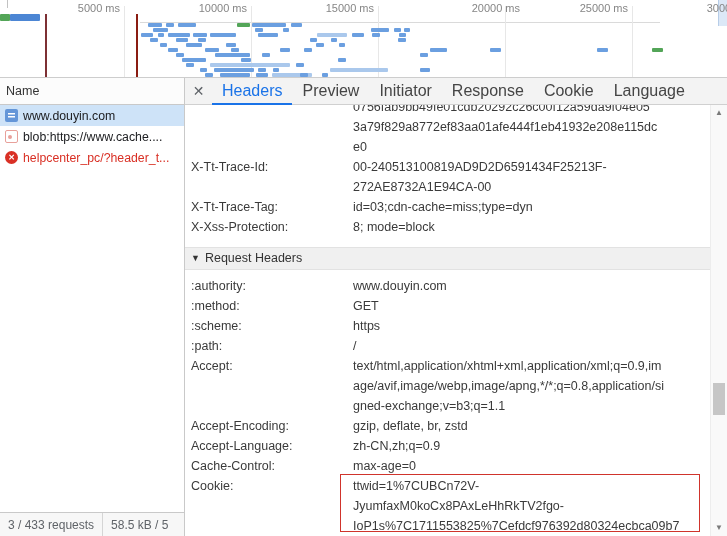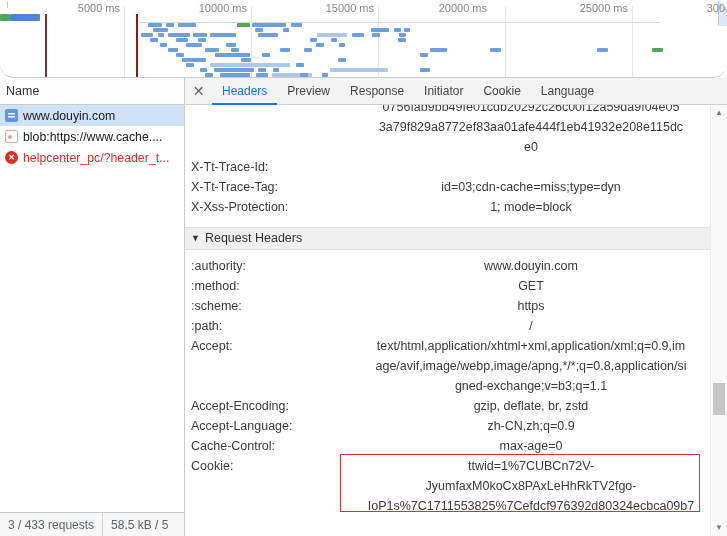--- a/index.html
+++ b/index.html
@@ -5,21 +5,21 @@
   * { box-sizing: border-box; margin: 0; padding: 0; }
   html,body { width:727px; height:536px; overflow:hidden; }
   body {
     font-family: "Liberation Sans", sans-serif;
     background:#fff; color:#303030; position:relative;
   }
 
   
   .overview {
     position:absolute; left:0; top:0; width:727px; height:78px;
-    background:#fff; border-bottom:1px solid #cdcdcd; overflow:hidden;border-radius:14px;
+    background:#fff; border-bottom:1px solid #cdcdcd; overflow:hidden;
   }
   .gridline { position:absolute; top:6px; bottom:0; width:1px; background:#e7e7e7; }
   .ruler-label {
     position:absolute; top:2px; font-size:11px; color:#868686;
     transform:translateX(-100%); white-space:nowrap;
   }
   .hline { position:absolute; left:140px; top:22px; width:520px; height:1px; background:#dadada; }
   .tickmark { position:absolute; left:7px; top:0; width:1px; height:8px; background:#c2c2c2; }
   .event-line { position:absolute; top:14px; height:63px; width:2px; }
   .wf-bar { position:absolute; height:4px; border-radius:1px; background:#6b9fe0; }
@@ -79,32 +79,32 @@
   .details { flex:1; display:flex; flex-direction:column; position:relative; background:#fff; overflow:hidden; }
   .tabbar {
     height:27px; flex:none; background:#f3f3f3; border-bottom:1px solid #d0d0d0;
     display:flex; align-items:stretch;
   }
   .close-btn {
     width:27px; flex:none; display:flex; align-items:center; justify-content:center;
     color:#5f6368; font-size:14px; cursor:pointer;
   }
   .tab {
-    padding:8px 10px; display:flex; align-items:center; font-size:12px; color:#454545;
+    padding:8px 10px; display:flex; align-items:center; font-size:16px; color:#454545;
     cursor:pointer; border-bottom:2px solid transparent; margin-bottom:-1px;
   }
   .tab.active { color:#1a73e8; border-bottom-color:#1a73e8; }
 
   .content {
     flex:1; overflow:hidden; position:relative;
     padding:0 18px 0 6px; font-size:12.5px; color:#3a3a3a;
   }
   .hdr-row { display:flex; line-height:20px; }
   .hdr-key { width:162px; flex:none; white-space:nowrap; overflow:hidden; }
-  .hdr-val { flex:1; position:relative; min-width:0;text-align:center; }
+  .hdr-val { flex:1; position:relative; min-width:0; }
   .val-line { white-space:pre; overflow:hidden; }
   #partial-rows { margin-top:-8px; }
   .section-bar {
     margin:10px -18px 6px -6px; height:23px; line-height:21px;
     background:#f0f0f0; border-top:1px solid #e2e2e2; border-bottom:1px solid #e2e2e2;
     padding-left:6px; color:#333; display:flex; align-items:center; cursor:pointer;
   }
   .disclosure { font-size:9px; margin-right:5px; color:#333; }
   .red-box {
     position:absolute; left:-13px; right:9px; top:-2px; bottom:4px;
@@ -134,21 +134,21 @@
   <div class="hline"></div>
   <div class="corner-sliver"></div>
 <div class="gridline" style="left: 124px;"></div>
     <div class="gridline" style="left: 251px;"></div>
     <div class="gridline" style="left: 378px;"></div>
     <div class="gridline" style="left: 505px;"></div>
     <div class="gridline" style="left: 632px;"></div>
     <div class="ruler-label" style="left: 120px;">5000 ms</div>
     <div class="ruler-label" style="left: 247px;">10000 ms</div>
     <div class="ruler-label" style="left: 374px;">15000 ms</div>
-    <div class="ruler-label" style="left: 487px;">20000 ms</div>
+    <div class="ruler-label" style="left: 520px;">20000 ms</div>
     <div class="ruler-label" style="left: 628px;">25000 ms</div>
     <div class="ruler-label" style="left: 755px;">30000 ms</div>
     <div class="event-line" style="left: 45px; background: rgb(125, 48, 52);"></div>
     <div class="event-line" style="left: 136px; background: rgb(138, 28, 18);"></div>
     <div class="wf-bar g" style="left: 0px; top: 14px; width: 10px; height: 7px;"></div>
     <div class="wf-bar b2" style="left: 10px; top: 14px; width: 30px; height: 7px;"></div>
     <div class="wf-bar" style="left: 148px; top: 23px; width: 14px;"></div>
     <div class="wf-bar" style="left: 166px; top: 23px; width: 8px;"></div>
     <div class="wf-bar" style="left: 178px; top: 23px; width: 18px;"></div>
     <div class="wf-bar g" style="left: 237px; top: 23px; width: 13px;"></div>
@@ -237,51 +237,55 @@
       <div class="status-div"></div>
       <div class="status-seg">58.5 kB / 5</div>
     </div>
   </div>
 
   <div class="details">
     <div class="tabbar" id="tabbar">
       <div class="close-btn">✕</div>
     <div class="tab active">Headers</div>
         <div class="tab">Preview</div>
+        <div class="tab">Initiator</div>
         <div class="tab">Response</div>
-        <div class="tab">Initiator</div>
         <div class="tab">Cookie</div>
         <div class="tab">Language</div>
       </div>
 
     <div class="content">
       <div id="partial-rows">
           <div class="hdr-row">
             <div class="hdr-key"></div>
             <div class="hdr-val">
               <div class="val-line">0756fab9bb49fe01cdb20292c26c00f12a59da9f04e05</div>
               <div class="val-line">3a79f829a8772ef83aa01afe444f1eb41932e208e115dc</div>
               <div class="val-line">e0</div>
             </div>
           </div>
         </div>
       <div id="response-rows">
           <div class="hdr-row">
             <div class="hdr-key">X-Tt-Trace-Id:</div>
+            <div class="hdr-val">
+              <div class="val-line">00-240513100819AD9D2D6591434F25213F-</div>
+              <div class="val-line">272AE8732A1E94CA-00</div>
+            </div>
           </div>
           <div class="hdr-row">
             <div class="hdr-key">X-Tt-Trace-Tag:</div>
             <div class="hdr-val">
               <div class="val-line">id=03;cdn-cache=miss;type=dyn</div>
             </div>
           </div>
           <div class="hdr-row">
             <div class="hdr-key">X-Xss-Protection:</div>
             <div class="hdr-val">
-              <div class="val-line">1; mode=block</div>
+              <div class="val-line">8; mode=block</div>
             </div>
           </div>
         </div>
       <div class="section-bar">
         <span class="disclosure">▼</span>
         <span>Request Headers</span>
       </div>
       <div id="request-rows">
           <div class="hdr-row">
             <div class="hdr-key">:authority:</div>

